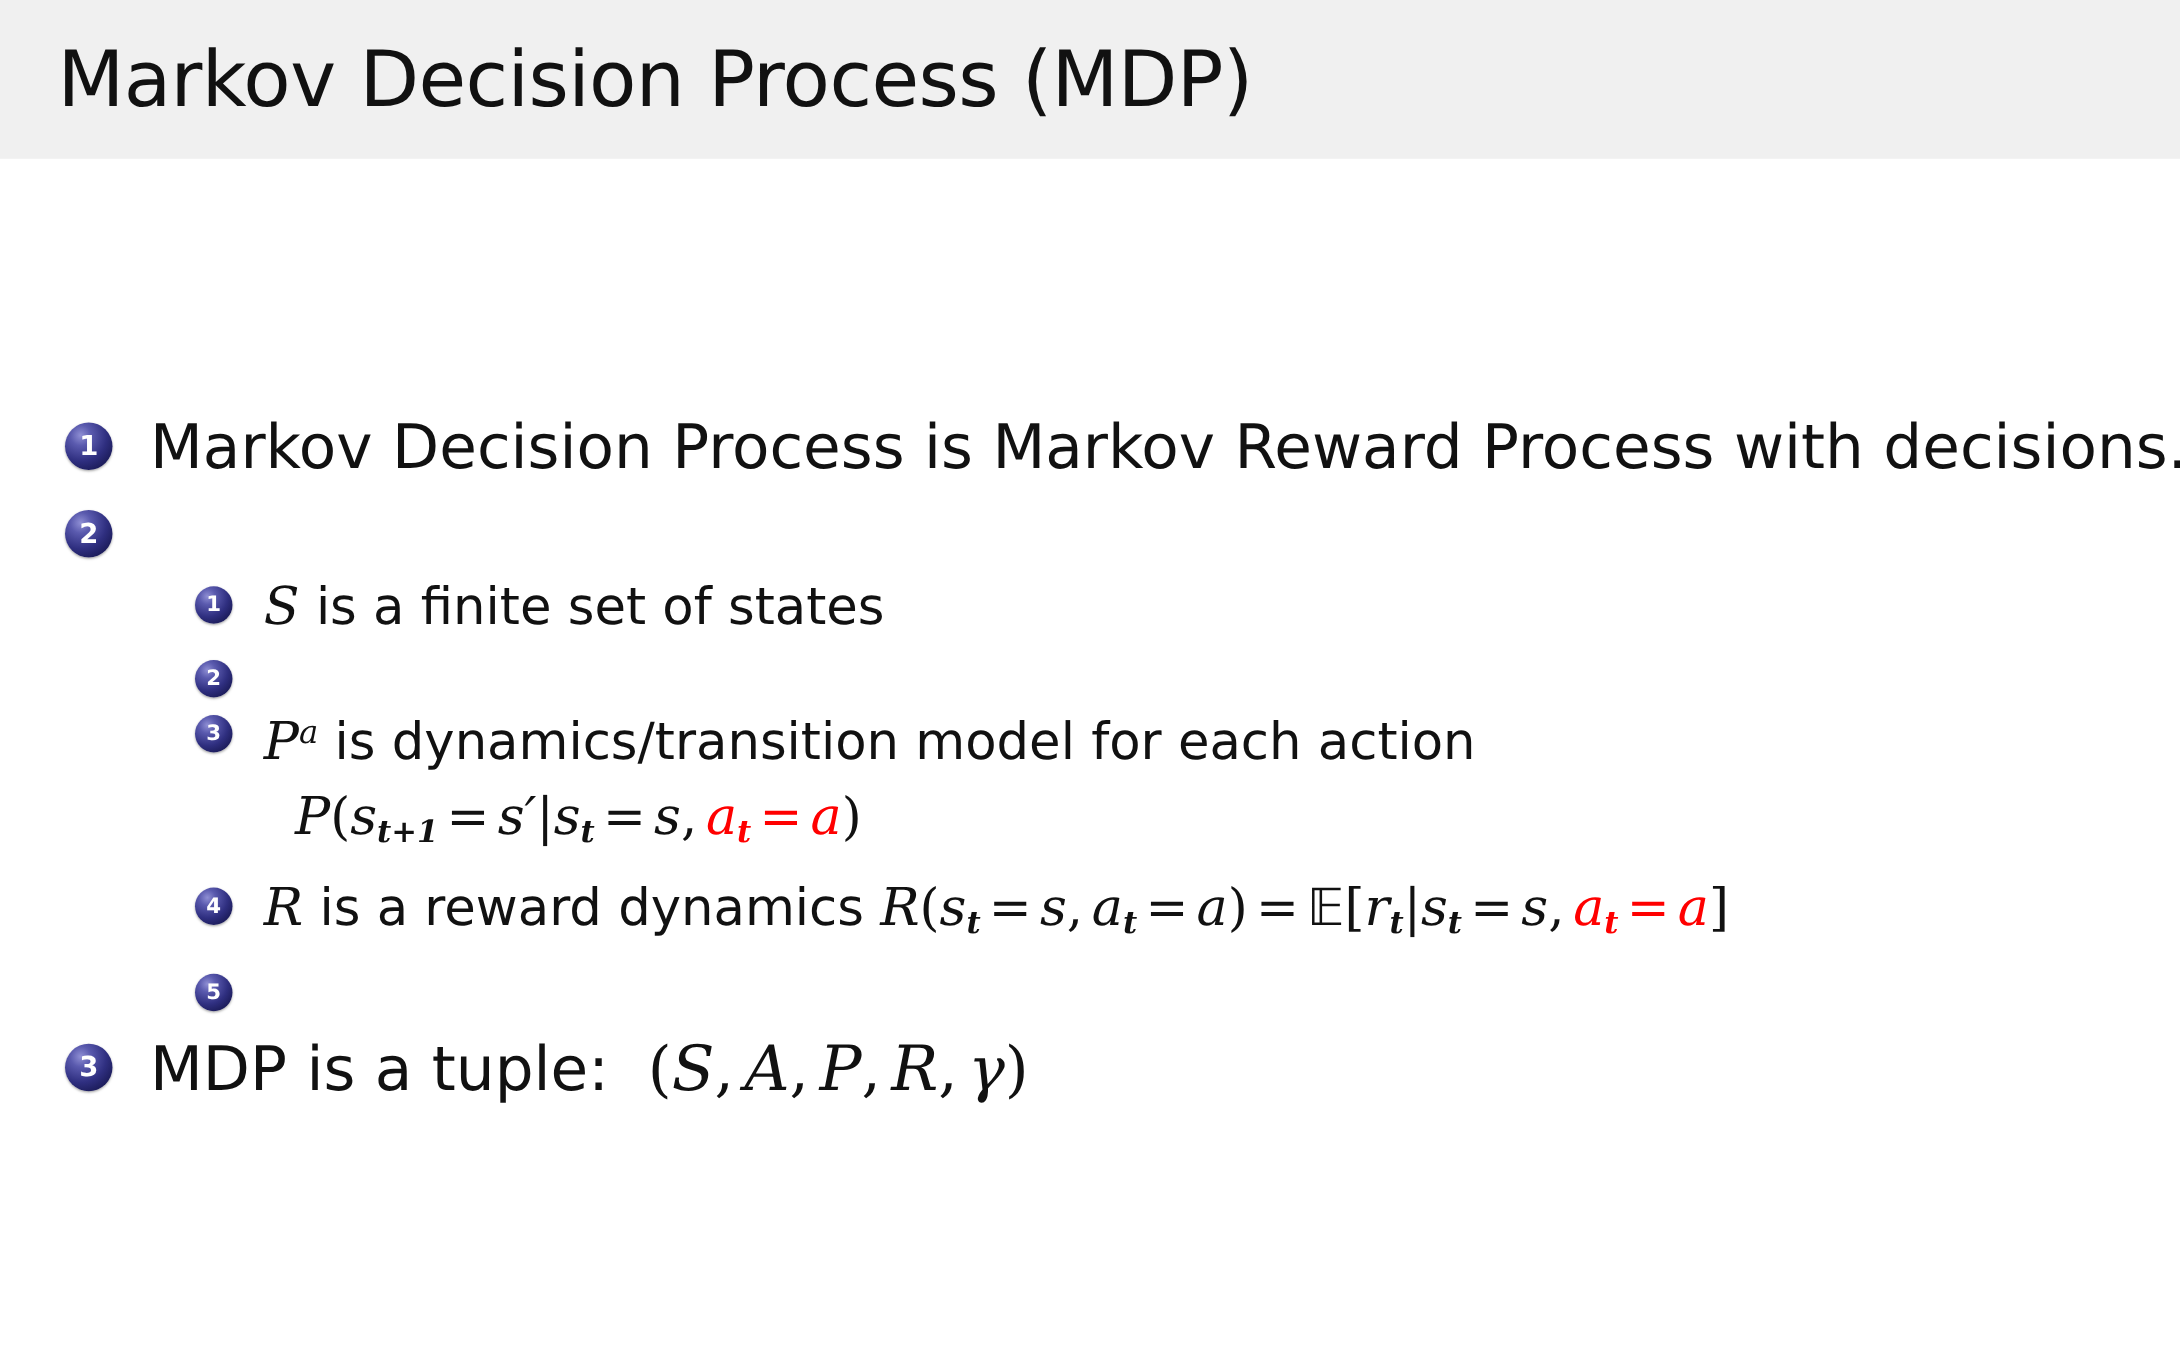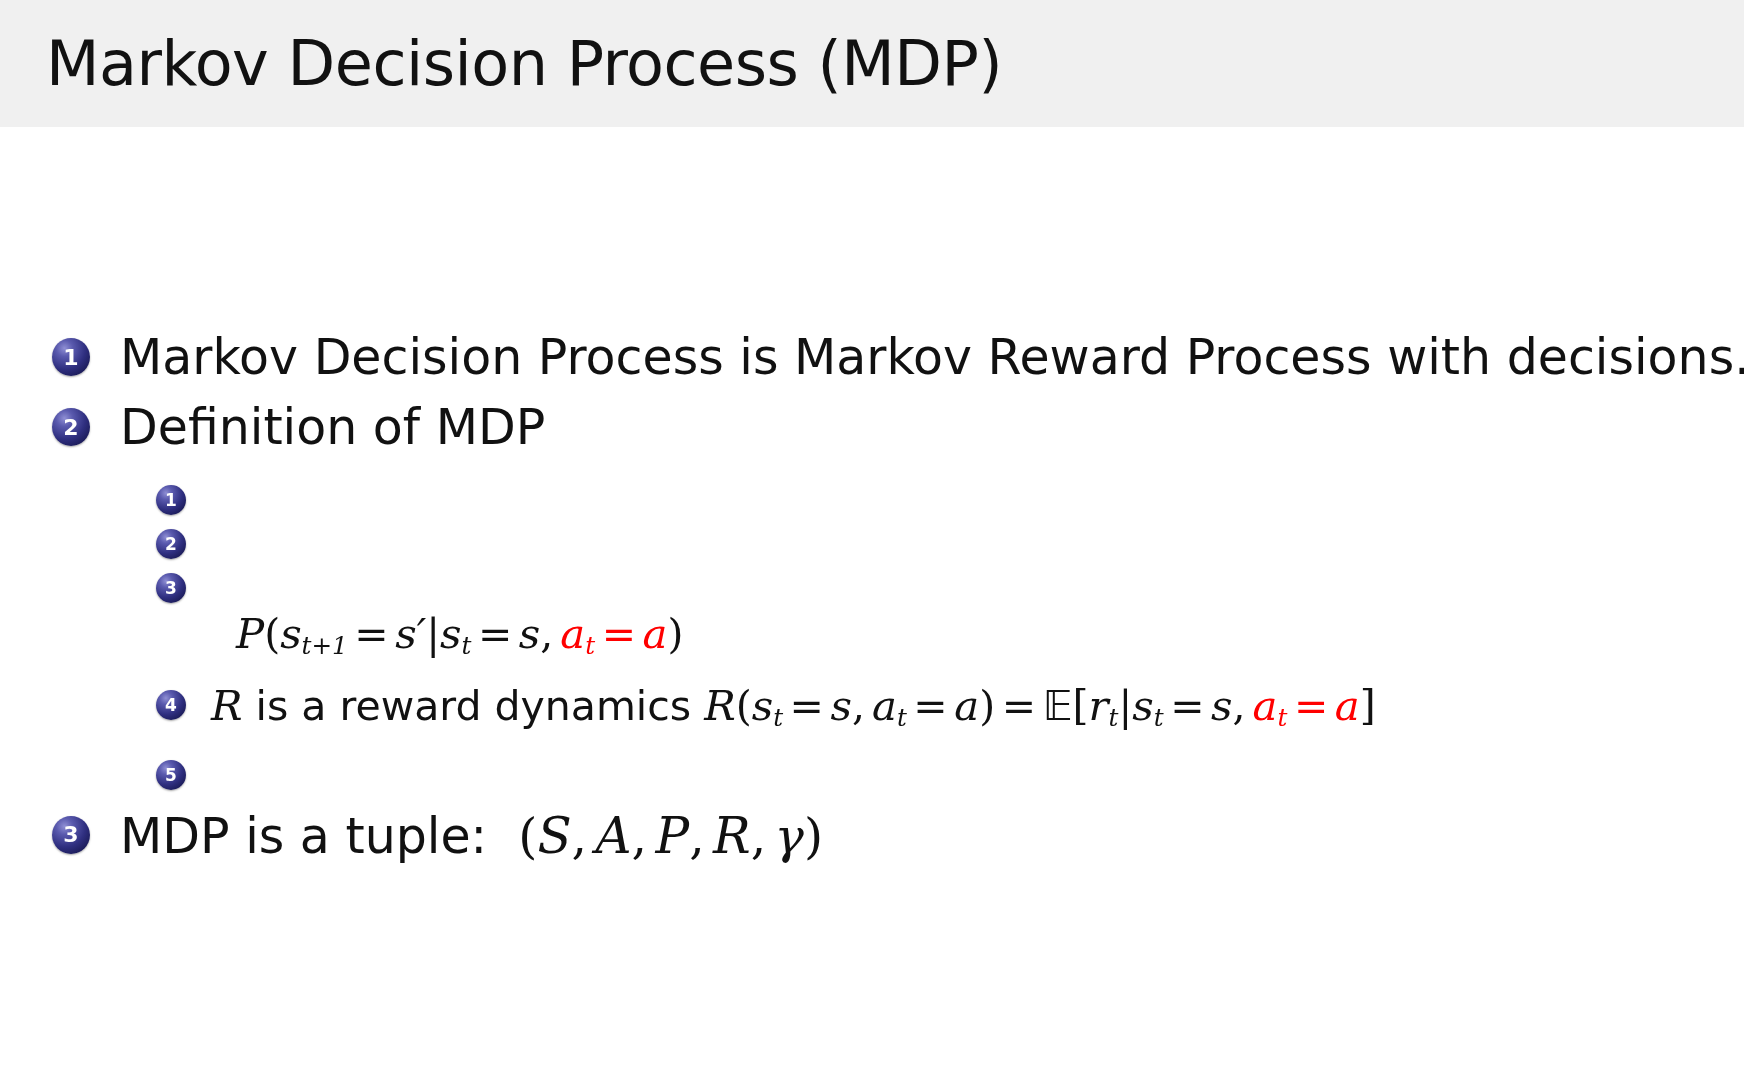--- a/index.html
+++ b/index.html
@@ -124,20 +124,21 @@
   .mi-up {
     font-family: "DejaVu Serif", serif;
     font-style: normal;
   }
   .red { color: #ff0000; }
   sub {
     font-size: 0.60em;
     vertical-align: -0.26em;
     font-style: italic;
     font-family: "DejaVu Serif", serif;
+    font-weight: bold;
   }
   sup {
     font-size: 0.62em;
     vertical-align: 0.48em;
     font-style: italic;
     font-family: "DejaVu Serif", serif;
   }
   .op {
     font-family: "DejaVu Serif", serif;
     font-style: normal;
@@ -183,35 +184,42 @@
 
   <div class="outer-list">
 
     <div class="item-row row-gap-1">
       <span class="ball ball-lvl1">1</span>
       <span class="lvl1-text">Markov Decision Process is Markov Reward Process with decisions.</span>
     </div>
 
     <div class="item-row">
       <span class="ball ball-lvl1">2</span>
-      <span class="lvl1-text">Definition of MDP</span>
     </div>
 
     <div class="sub-list">
 
       <div class="item-row row-gap-2">
         <span class="ball ball-lvl2">1</span>
+        <span class="lvl2-text">
+          <span class="mi">S</span>
+          <span>is a finite set of states</span>
+        </span>
       </div>
 
       <div class="item-row row-gap-2">
         <span class="ball ball-lvl2">2</span>
       </div>
 
       <div class="item-row">
         <span class="ball ball-lvl2">3</span>
+        <span class="lvl2-text">
+          <span class="mi"><span>P</span><sup>a</sup></span>
+          <span>is dynamics/transition model for each action</span>
+        </span>
       </div>
 
       <div class="formula-line math-indent">
         <span class="mi">P</span><span class="paren">(</span><span class="mi">s</span><sub>t+1</sub><span class="op">=</span><span class="mi">s′</span><span class="paren">|</span><span class="mi">s</span><sub>t</sub><span class="op">=</span><span class="mi">s</span><span class="comma">,</span><span class="red"><span class="mi">a</span><sub>t</sub><span class="op">=</span><span class="mi">a</span></span><span class="paren">)</span>
       </div>
 
       <div class="item-row">
         <span class="ball ball-lvl2">4</span>
         <span class="lvl2-text">
           <span class="mi">R</span>

